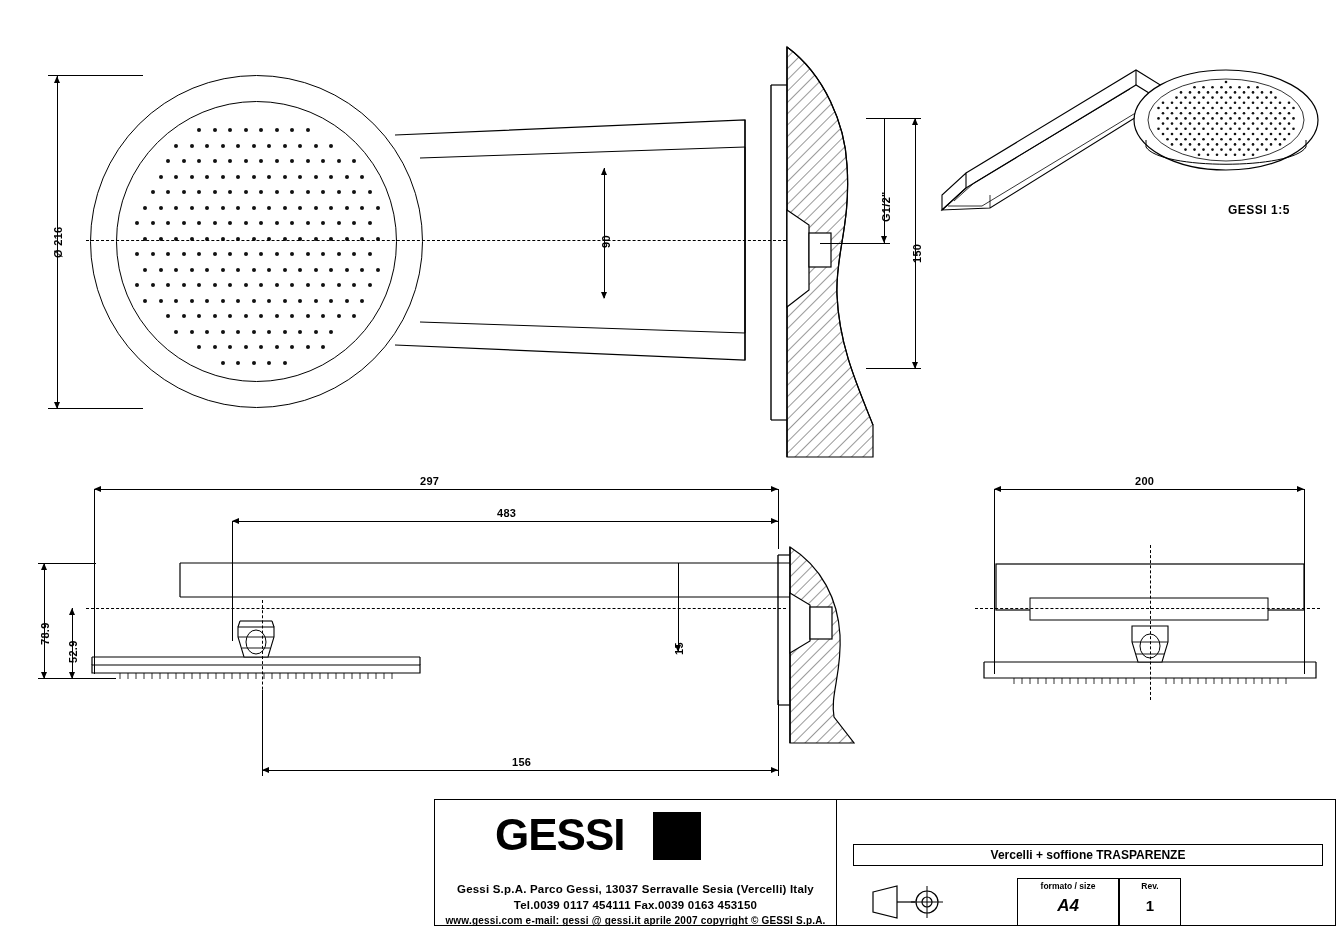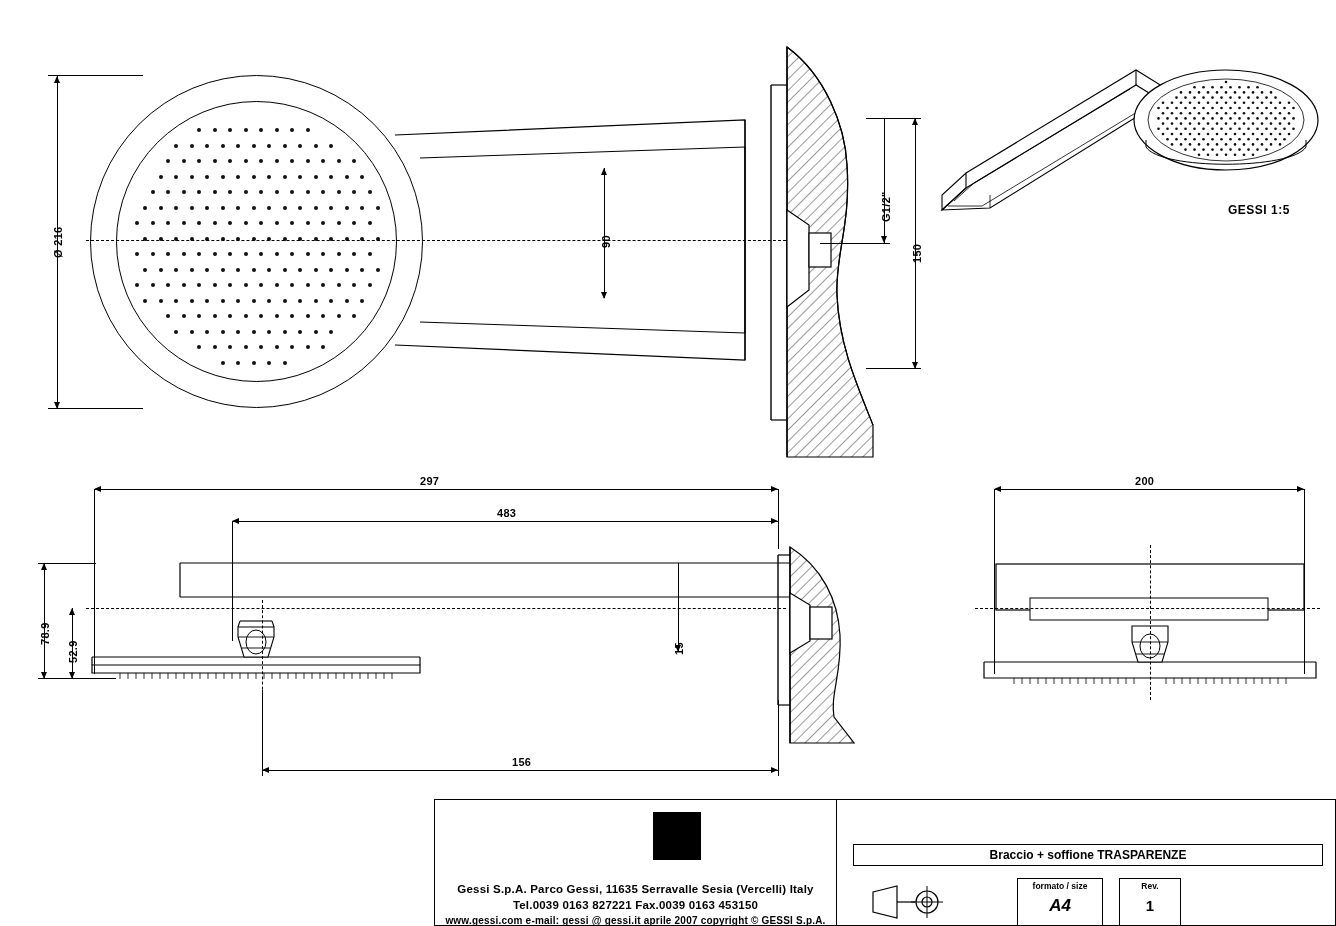--- a/index.html
+++ b/index.html
@@ -807,40 +807,41 @@
       <line x1="156" y1="104" x2="184" y2="104" stroke="#000" stroke-width="0.9"></line>
     </svg>
   </div>
   <div class="dash-h" style="left:975px; top:608px; width:345px;"></div>
   <div class="dash-v" style="left:1150px; top:545px; height:155px;"></div>
   <div class="dash-v" style="left:262px; top:600px; height:110px;"></div>
 
   <div id="titleblock">
     <div class="tb-vsplit"></div>
 
+    <div class="gessi-logo">GESSI</div>
     <div class="gessi-square"></div>
 
-    <div class="addr" style="top:83px; width:401px;">Gessi S.p.A. Parco Gessi, 11635 Serravalle Sesia (Vercelli) Italy</div>
-    <div class="addr addr2" style="top:99px; width:401px;">Tel.0039  0163  827221  Fax.0039  0163  453150</div>
+    <div class="addr" style="top:83px; width:401px;">Gessi S.p.A. Parco Gessi, 13037 Serravalle Sesia (Vercelli) Italy</div>
+    <div class="addr addr2" style="top:99px; width:401px;">Tel.0039  0117  454111  Fax.0039  0163  453150</div>
     <div class="addr addr3" style="top:115px; width:401px;">www.gessi.com  e-mail: gessi @ gessi.it     aprile  2007    copyright © GESSI  S.p.A.</div>
 
-    <div class="tb-sub">Braccio + soffione TRASPARENZE</div>
+    <div class="tb-sub">Vercelli + soffione TRASPARENZE</div>
 
     <div class="abs" style="left:418px; top:78px; width:160px; height:48px;">
       <svg width="160" height="48" viewBox="0 0 160 48">
         <path d="M 20,14 L 44,8 L 44,40 L 20,34 Z" fill="none" stroke="#000" stroke-width="1.2"></path>
         <line x1="44" y1="24" x2="62" y2="24" stroke="#000" stroke-width="1.2"></line>
         <circle cx="74" cy="24" r="11" fill="none" stroke="#000" stroke-width="1.2"></circle>
         <circle cx="74" cy="24" r="5" fill="none" stroke="#000" stroke-width="1.2"></circle>
         <line x1="58" y1="24" x2="90" y2="24" stroke="#000" stroke-width="1"></line>
         <line x1="74" y1="8" x2="74" y2="40" stroke="#000" stroke-width="1"></line>
       </svg>
     </div>
 
-    <div class="tb-cell" style="left:582px; top:78px; width:86px; height:48px;">
+    <div class="tb-cell" style="left:582px; top:78px; width:102px; height:48px;">
       <span class="hdr">formato / size</span>
       <span class="val">A4</span>
     </div>
     <div class="tb-cell" style="left:684px; top:78px; width:62px; height:48px;">
       <span class="hdr">Rev.</span>
       <span class="val-s">1</span>
     </div>
   </div>
 
 </div>

